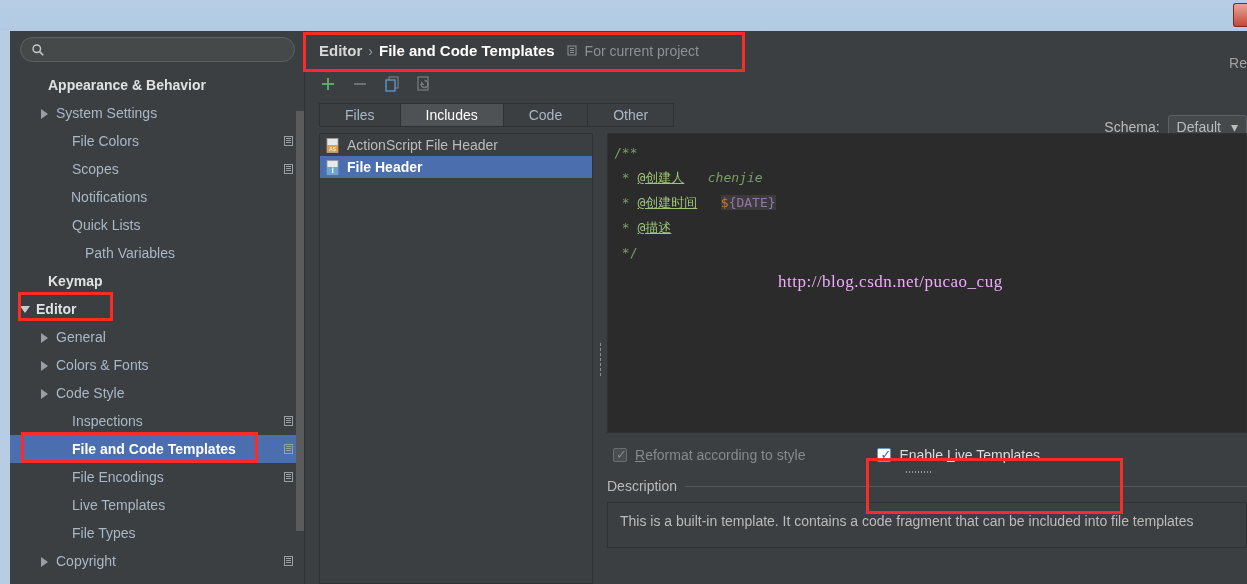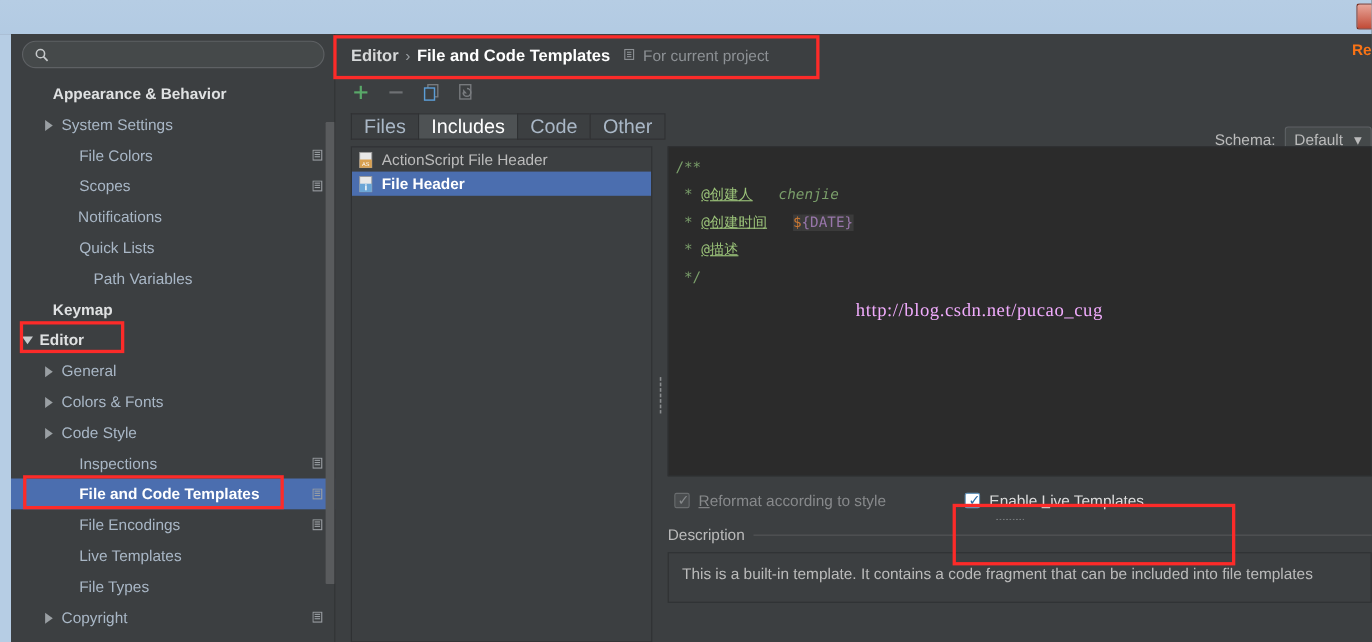--- a/index.html
+++ b/index.html
@@ -193,24 +193,24 @@
     align-items: baseline;
     gap: 6px;
   }
   #bc-parent { color: #d6d8d9; font-size: 15px; font-weight: bold; }
   #bc-sep { color: #9a9fa3; font-size: 14px; }
   #bc-current { color: #ffffff; font-size: 15px; font-weight: bold; }
   #bc-scope-icon { width: 12px; height: 12px; margin-left: 6px; position: relative; top: 1px; }
   #bc-scope { color: #8d9195; font-size: 14px; }
   #reset-link {
     position: absolute;
-    right: 0px; top: 6px;
-    color: #f97316;
+    right: 0px; top: 24px;
+    color: #a3a3a3;
     font-size: 14px;
-    font-weight: bold;
+    font-weight: normal;
   }
 
   #toolbar-row {
     height: 30px;
     display: flex;
     align-items: center;
     padding-left: 14px;
     gap: 14px;
     position: relative;
     flex: none;
@@ -241,28 +241,28 @@
 
   #tabs-row {
     height: 28px;
     display: flex;
     align-items: flex-end;
     padding-left: 14px;
     flex: none;
   }
   .tab {
     height: 24px;
-    padding: 0 11px;
+    padding: 0 25px;
     display: flex;
     align-items: center;
     background: #3c3f41;
     border: 1px solid #2f3133;
     border-right: none;
     color: #a9b7c6;
-    font-size: 18px;
+    font-size: 14px;
   }
   .tab:last-child { border-right: 1px solid #2f3133; }
   .tab.active { background: #4e5254; color: #ffffff; }
 
   
   #content {
     flex: 1;
     display: flex;
     padding: 6px 0 0 14px;
     min-height: 0;

